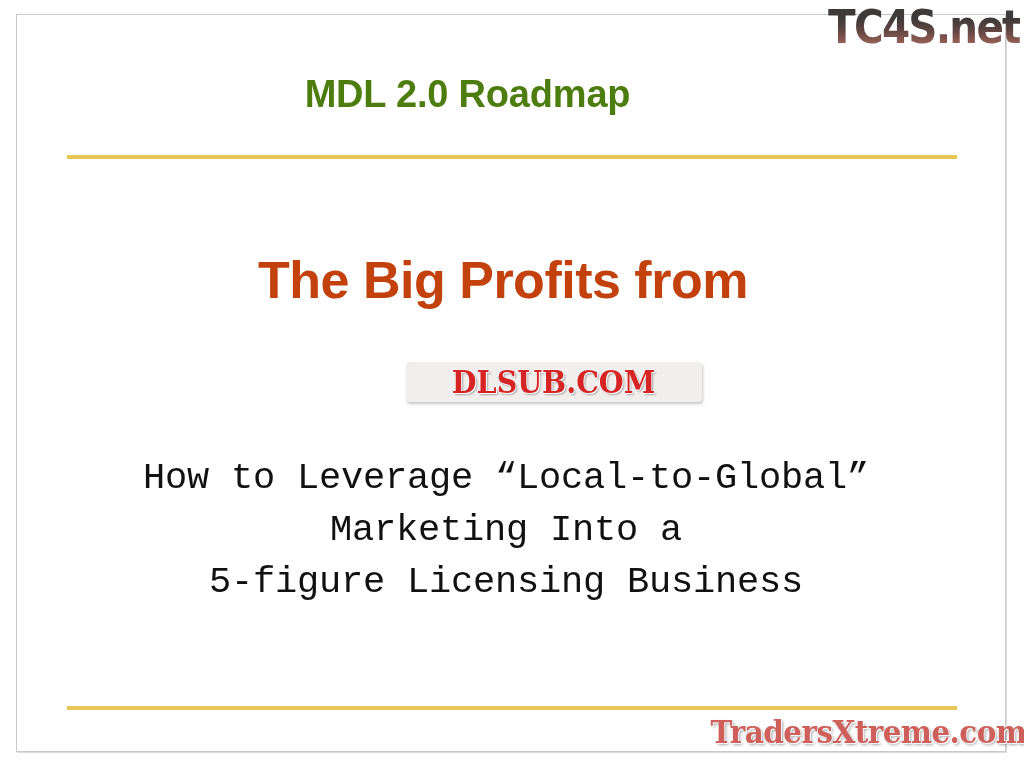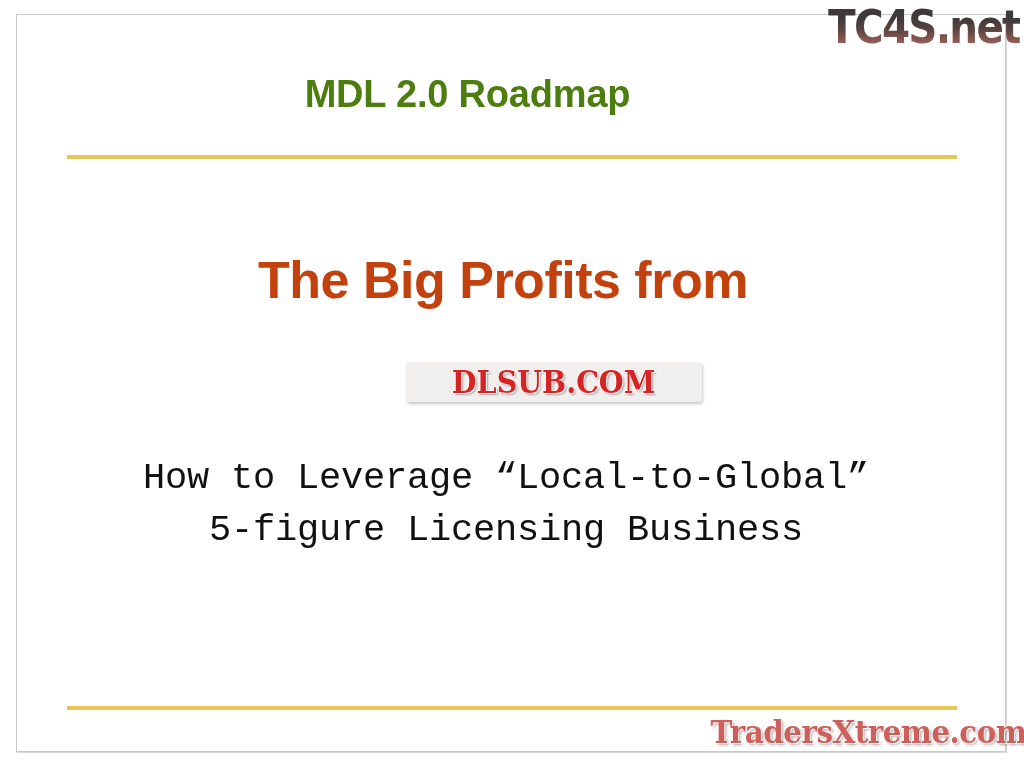--- a/index.html
+++ b/index.html
@@ -192,20 +192,21 @@
   <div class="big-heading">
     <span class="hl">The Big Profits from</span>
   </div>
 
   <div class="wm-dlsub">
     <span class="txt">DLSUB.COM</span>
   </div>
 
   <div class="subtitle">
     <span class="sl">How to Leverage “Local-to-Global”</span>
+    <span class="sl">Marketing Into a</span>
     <span class="sl">5-figure Licensing Business</span>
   </div>
 
   <div class="gold-rule bottom"></div>
 
   <div class="wm-tc4s">TC4S.net</div>
 
   <div class="wm-txt-bottom">TradersXtreme.com</div>
 
 </div>

